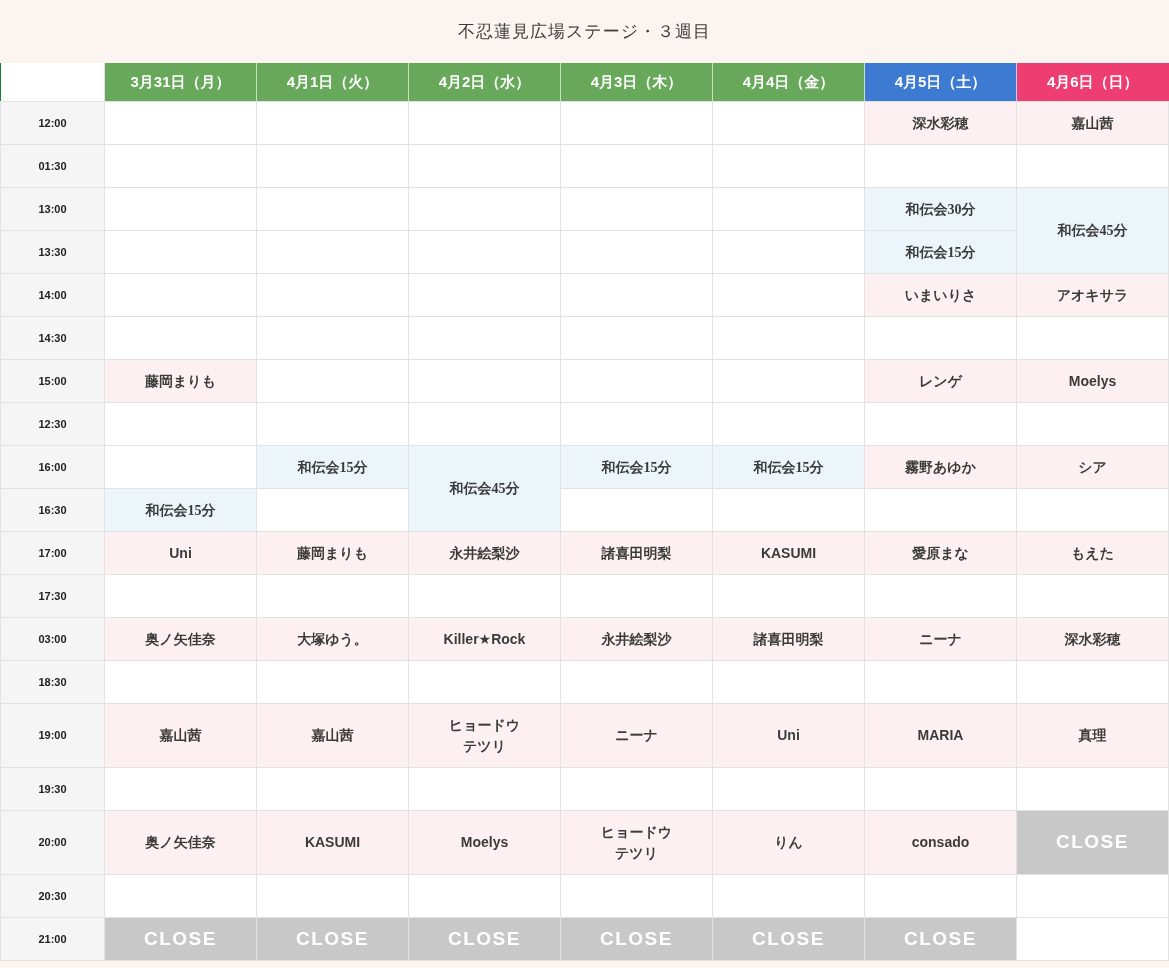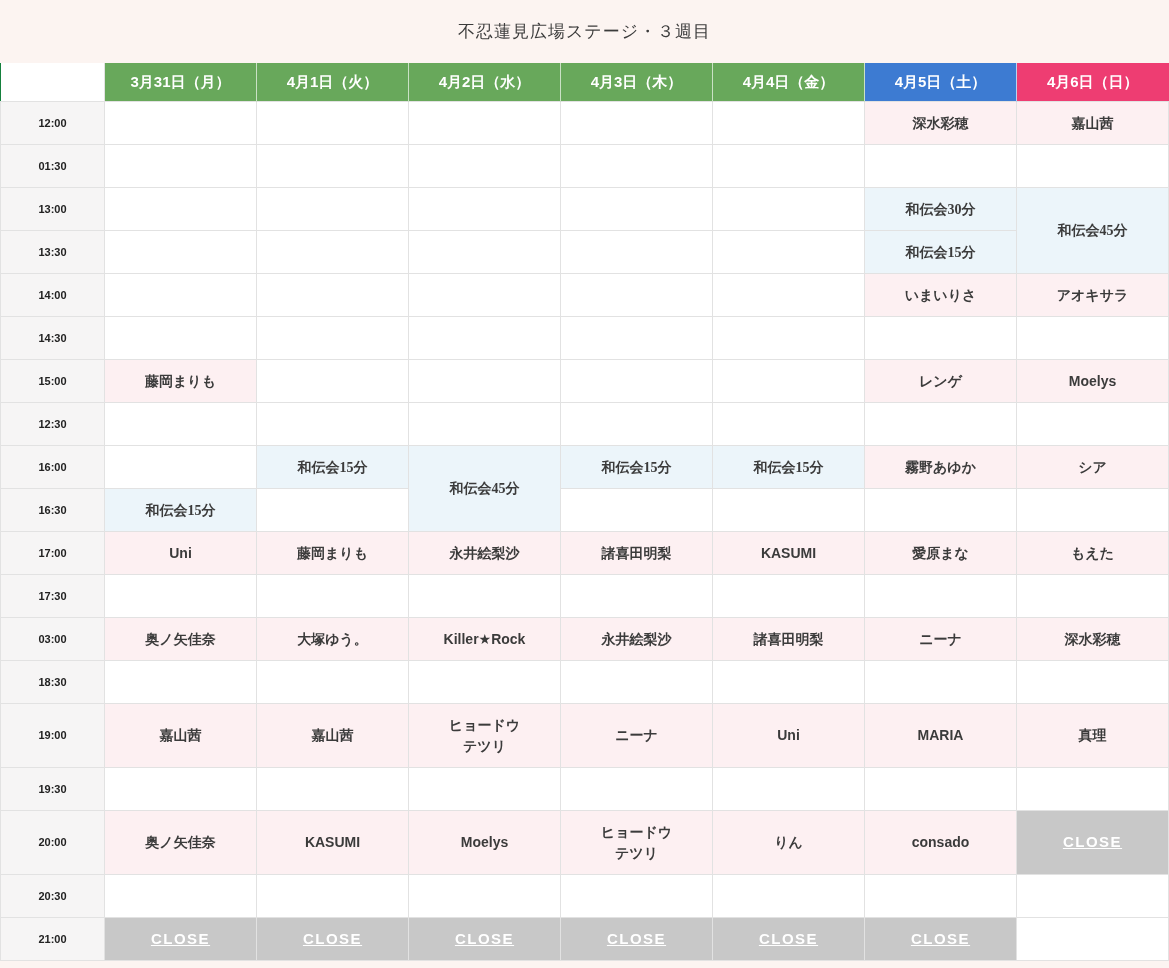--- a/index.html
+++ b/index.html
@@ -68,23 +68,22 @@
     font-size: 11px;
     font-weight: 700;
     color: #222222;
   }
   tbody td.empty { background: #ffffff; }
   tbody td.act   { background: var(--act-bg, #fdf0f2); }
   tbody td.wa    { background: var(--wa-bg,  #ecf5fa); font-family: Liberation Serif, serif; }
   tbody td.close {
     background: var(--close-bg, #c8c8c8);
     color: var(--close-text, #ffffff);
-    font-size: 15px;
+    font-size: 19px;
     letter-spacing: 1.5px;
-    text-decoration: underline;
   }
 </style>
 </head>
 <body>
 
 <div class="title-bar">
   <h1>不忍蓮見広場ステージ・３週目</h1>
 </div>
 
 <table class="schedule">

